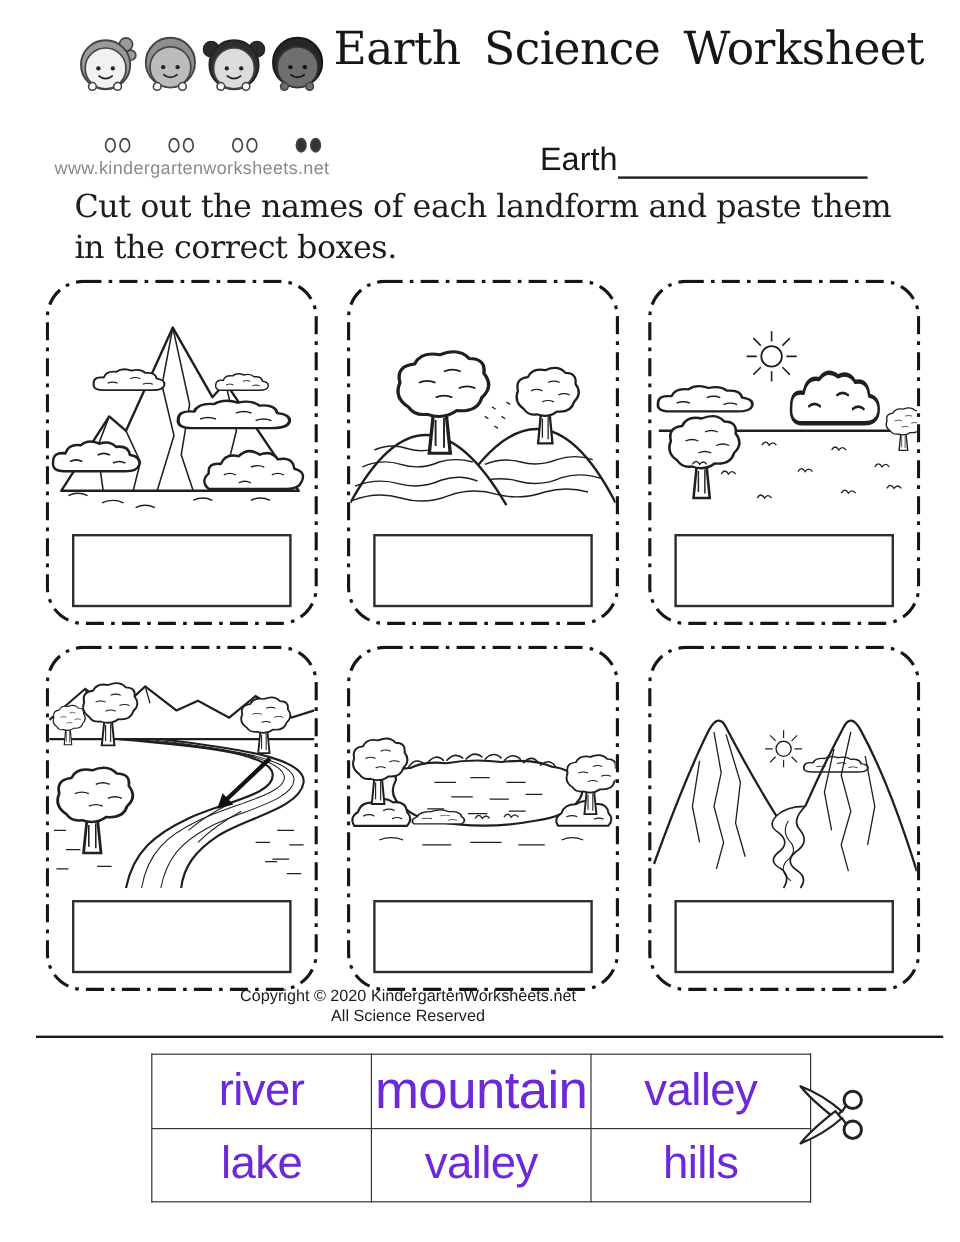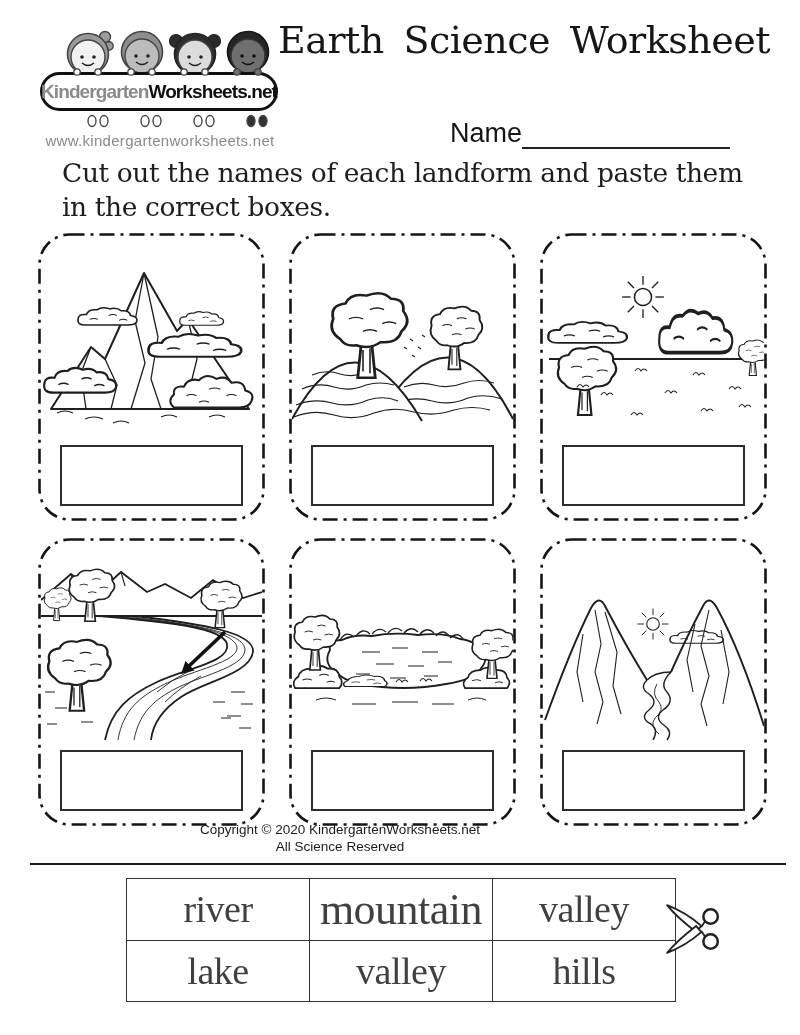--- a/index.html
+++ b/index.html
@@ -64,21 +64,21 @@
   .copyright { position:absolute; left:0; top:821px; width:680px; text-align:center;
     font-size:13.5px; line-height:17px; color:#1c1c1c; }
   .copyright span { display:block; }
   .divider { position:absolute; left:30px; top:863px; width:756px; height:0;
     border-top:2.5px solid #1a1a1a; }
   
   .word-table { position:absolute; left:126px; top:878px; border-collapse:collapse; }
   .word-table td {
     width:183px; height:61.5px; border:1.9px solid #333; background:#fff;
     text-align:center; vertical-align:middle;
-    font-family:Liberation Serif, serif; font-size:38px; color:#404040;
+    font-family:Liberation Sans, sans-serif; font-size:38px; color:#6d28d9;
     letter-spacing:-0.5px;
   }
   .word-table td.small { font-size:44px; }
   .scissors { position:absolute; left:664px; top:902px; z-index:4; }
 </style>
 </head>
 <body>
 
 <svg width="0" height="0" style="position:absolute" aria-hidden="true">
   <defs>
@@ -165,42 +165,38 @@
         <circle cx="41" cy="7" r="3.2"></circle>
           <circle cx="62" cy="7" r="3.2"></circle>
         <circle cx="95" cy="7" r="3.2"></circle>
           <circle cx="116" cy="7" r="3.2"></circle>
         <circle cx="148" cy="7" r="3.2"></circle>
           <circle cx="169" cy="7" r="3.2"></circle>
         <circle cx="201" cy="7" r="3.2" fill="#6f6f6f"></circle>
           <circle cx="222" cy="7" r="3.2" fill="#6f6f6f"></circle>
       </g>
     </svg>
-    <div class="logo-banner">
-      <span class="brand-gray">Kindergarten</span>
-        <span class="brand-black">Worksheets.net</span>
-    </div>
     <svg class="logo-feet" width="246" height="22" viewBox="0 0 246 22">
       <g fill="#fff" stroke="#444" stroke-width="1.4">
         <ellipse cx="56" cy="12" rx="4" ry="5.5"></ellipse>
           <ellipse cx="68" cy="12" rx="4" ry="5.5"></ellipse>
         <ellipse cx="109" cy="12" rx="4" ry="5.5"></ellipse>
           <ellipse cx="121" cy="12" rx="4" ry="5.5"></ellipse>
         <ellipse cx="162" cy="12" rx="4" ry="5.5"></ellipse>
           <ellipse cx="174" cy="12" rx="4" ry="5.5"></ellipse>
         <ellipse cx="215" cy="12" rx="4" ry="5.5" fill="#333"></ellipse>
           <ellipse cx="227" cy="12" rx="4" ry="5.5" fill="#333"></ellipse>
       </g>
     </svg>
     <div class="logo-url">www.kindergartenworksheets.net</div>
   </div>
 
   <div class="title">Earth Science Worksheet</div>
   <div class="name-row">
-    <span>Name</span>
+    <span>Earth</span>
       <span class="name-line"></span>
   </div>
 
   <div class="instructions">
     <span>Cut out the names of each landform and paste them</span>
     <span>in the correct boxes.</span>
   </div>
 
   <div class="card c1">
     <svg class="card-border" width="227" height="288">

